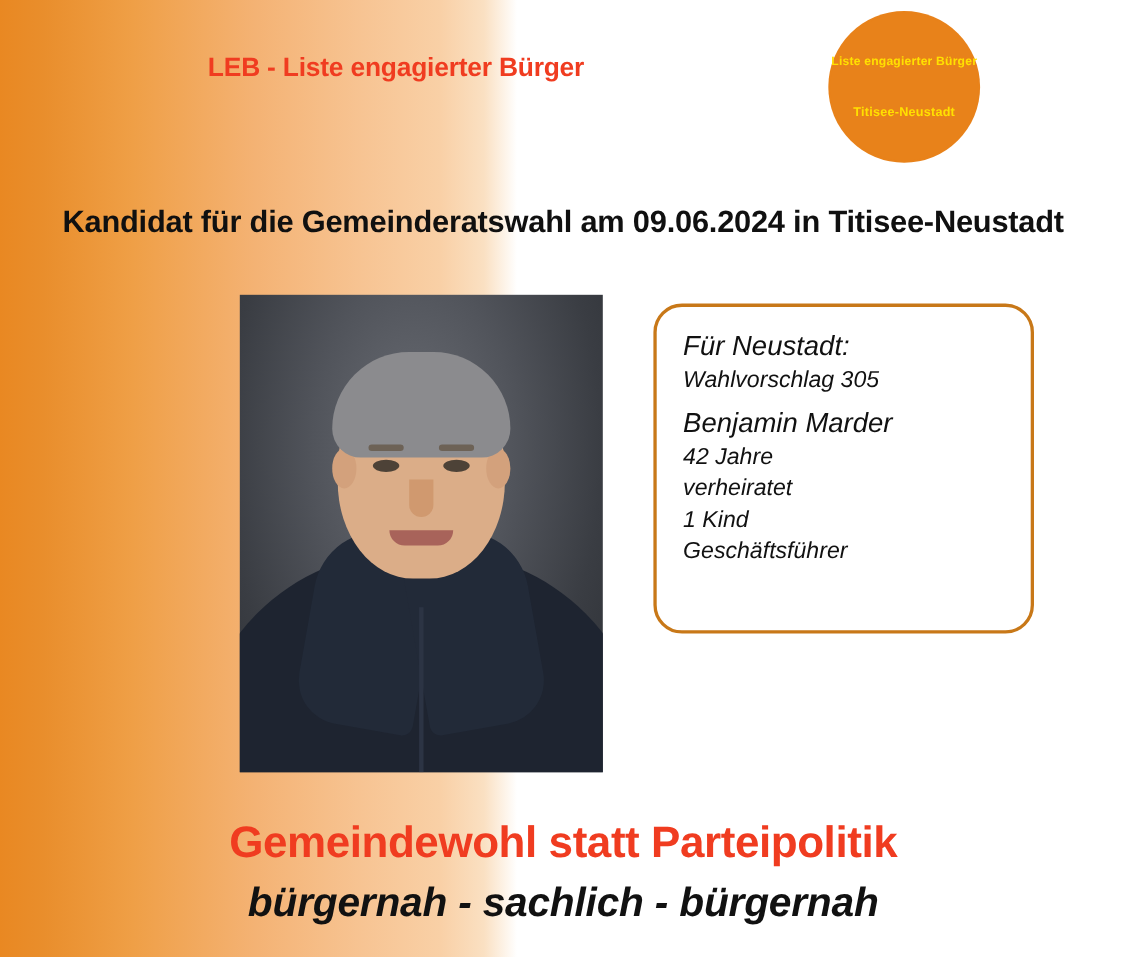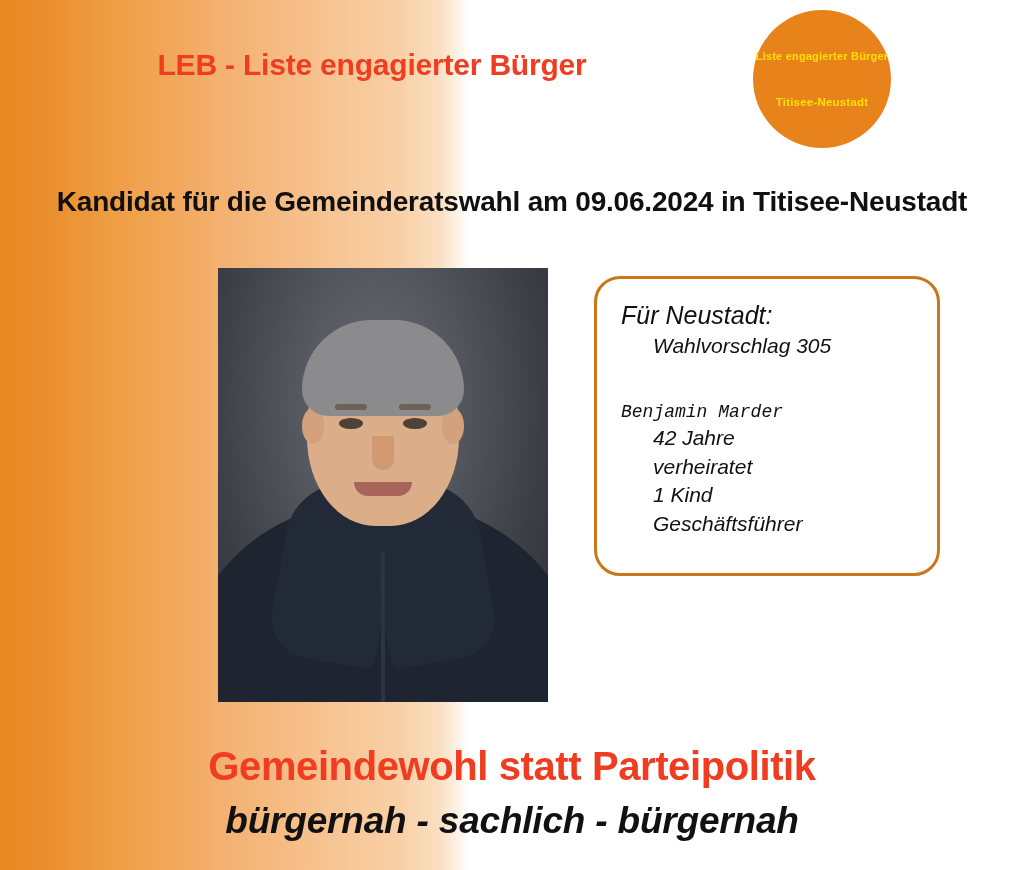--- a/index.html
+++ b/index.html
@@ -64,26 +64,26 @@
   .logo-bottom {
     font-size: 11.5px;
     font-weight: bold;
     margin-top: 20px;
     letter-spacing: 0.2px;
   }
 
   
   .headline {
     position: absolute;
-    left: 12px;
+    left: 0;
     top: 48px;
     width: 720px;
     text-align: center;
     color: #f03c20;
-    font-size: 30px;
+    font-size: 24px;
     font-weight: bold;
     letter-spacing: -0.2px;
   }
 
   .subline {
     position: absolute;
     left: 0;
     top: 186px;
     width: 1024px;
     text-align: center;
@@ -235,29 +235,27 @@
     box-sizing: border-box;
     padding: 20px 0 0 24px;
     font-style: italic;
     color: #111;
   }
   .info-lead {
     font-size: 25px;
     line-height: 1.32;
   }
   .info-name {
-    font-size: 18px;
-    margin-top: 40px;
+    font-size: 25px;
+    margin-top: 8px;
     line-height: 1.32;
-    font-family: Liberation Mono, monospace;
   }
   .info-detail {
     font-size: 21px;
     line-height: 1.36;
-    margin-left: 32px;
   }
 
   
   .slogan1 {
     position: absolute;
     left: 0;
     top: 744px;
     width: 1024px;
     text-align: center;
     color: #f03c20;

